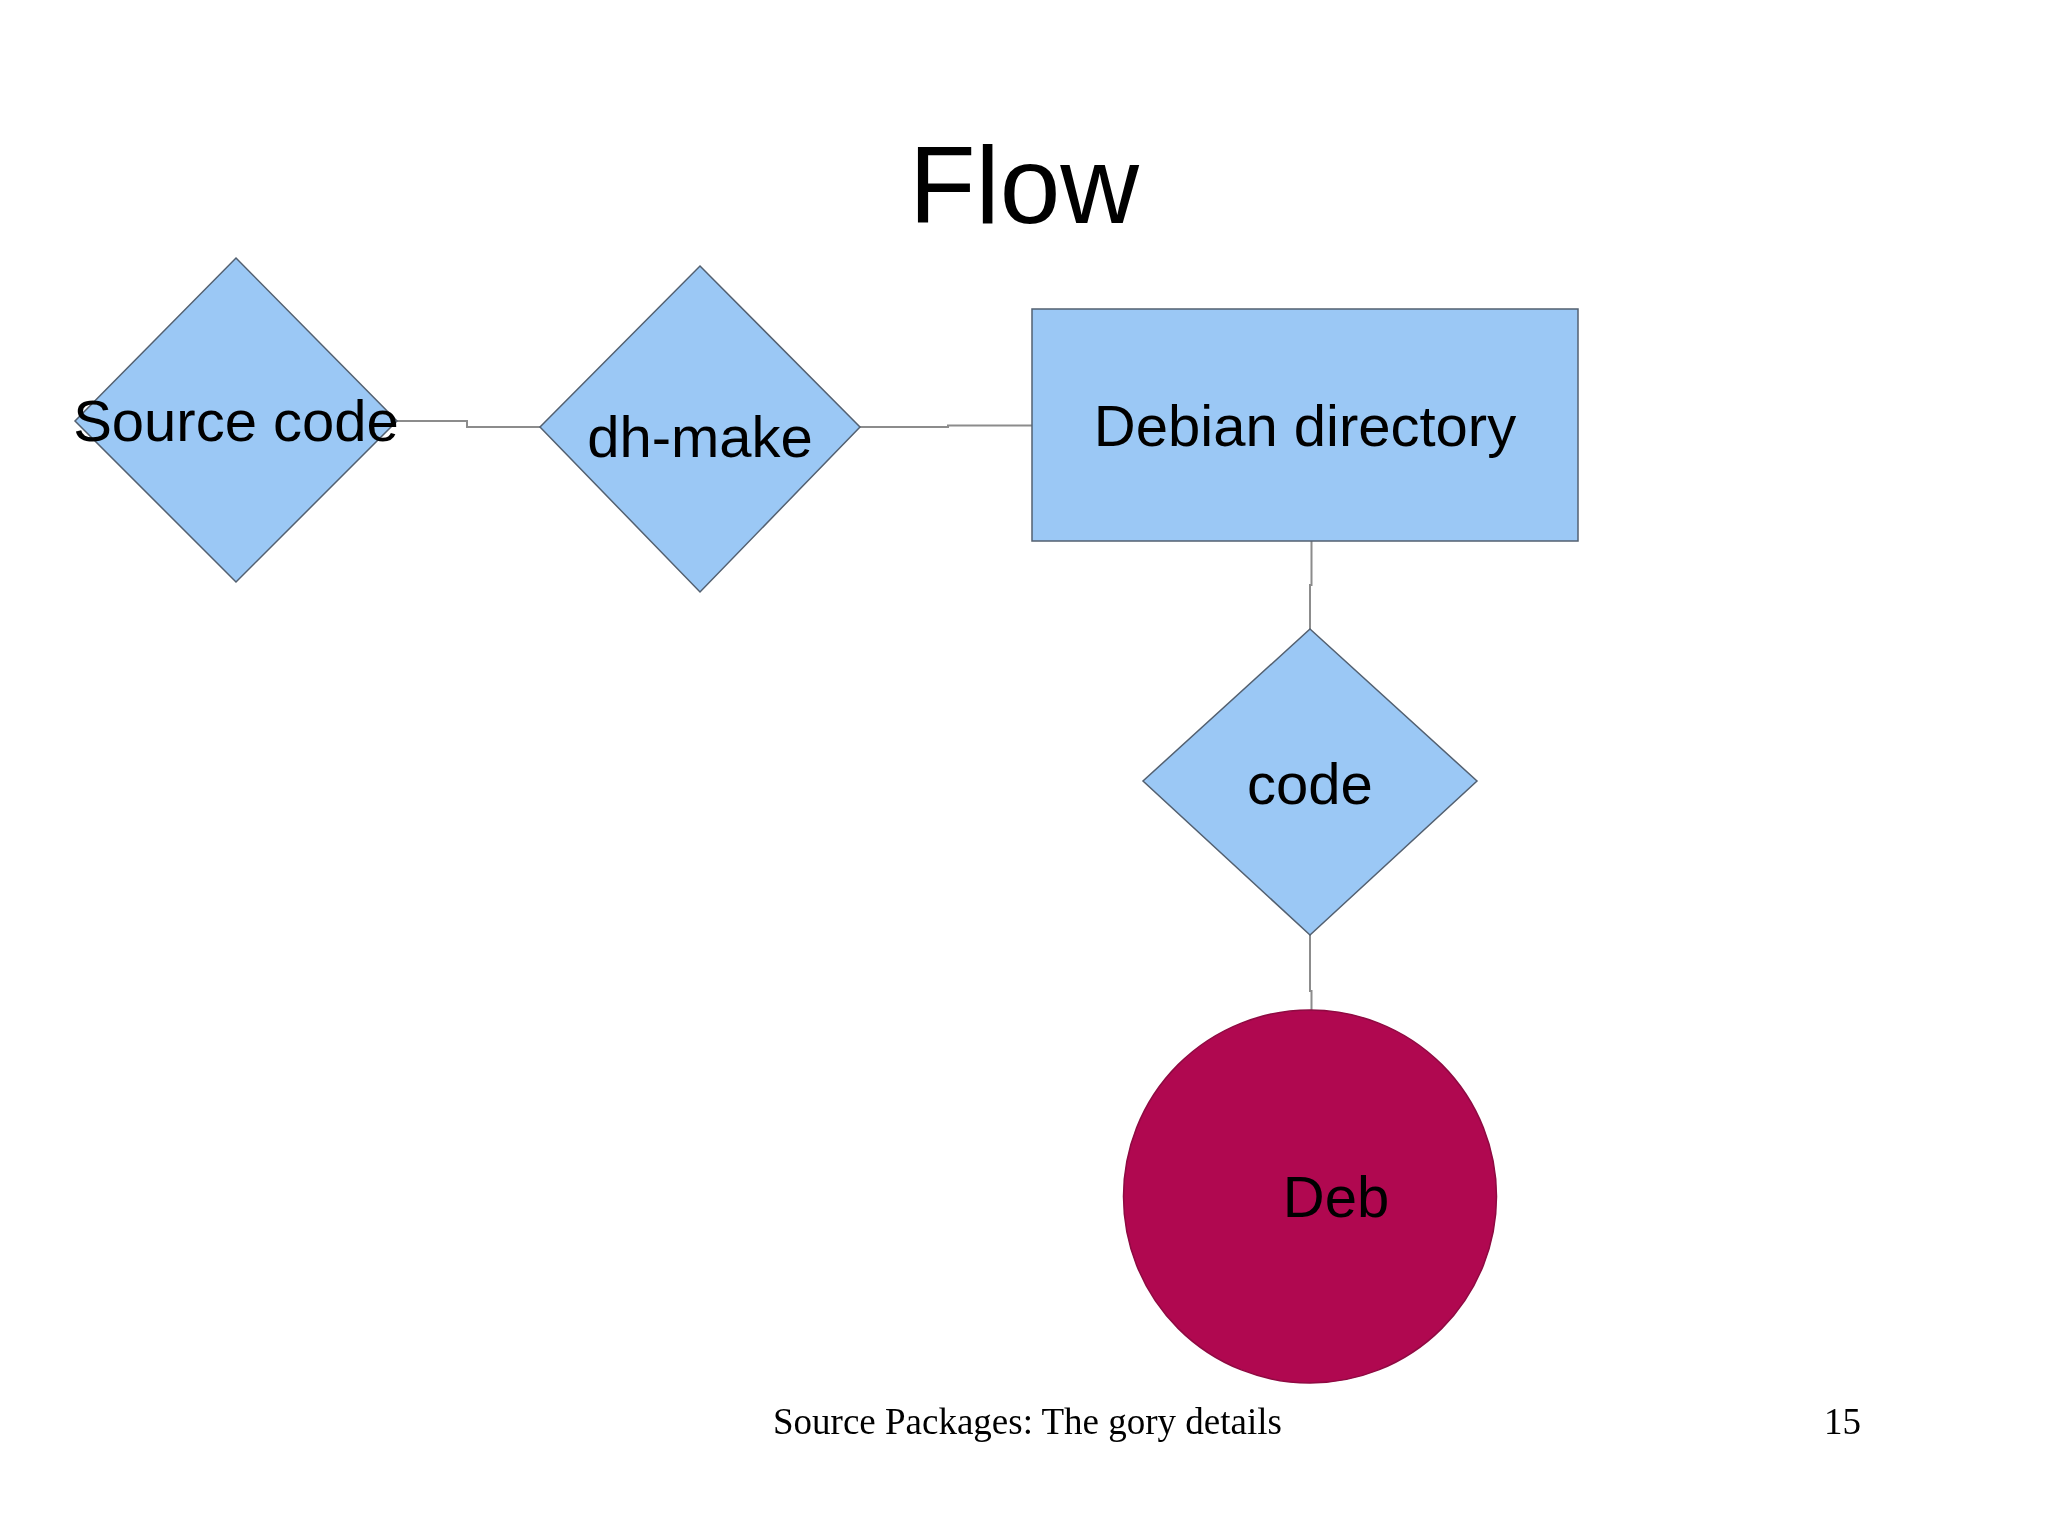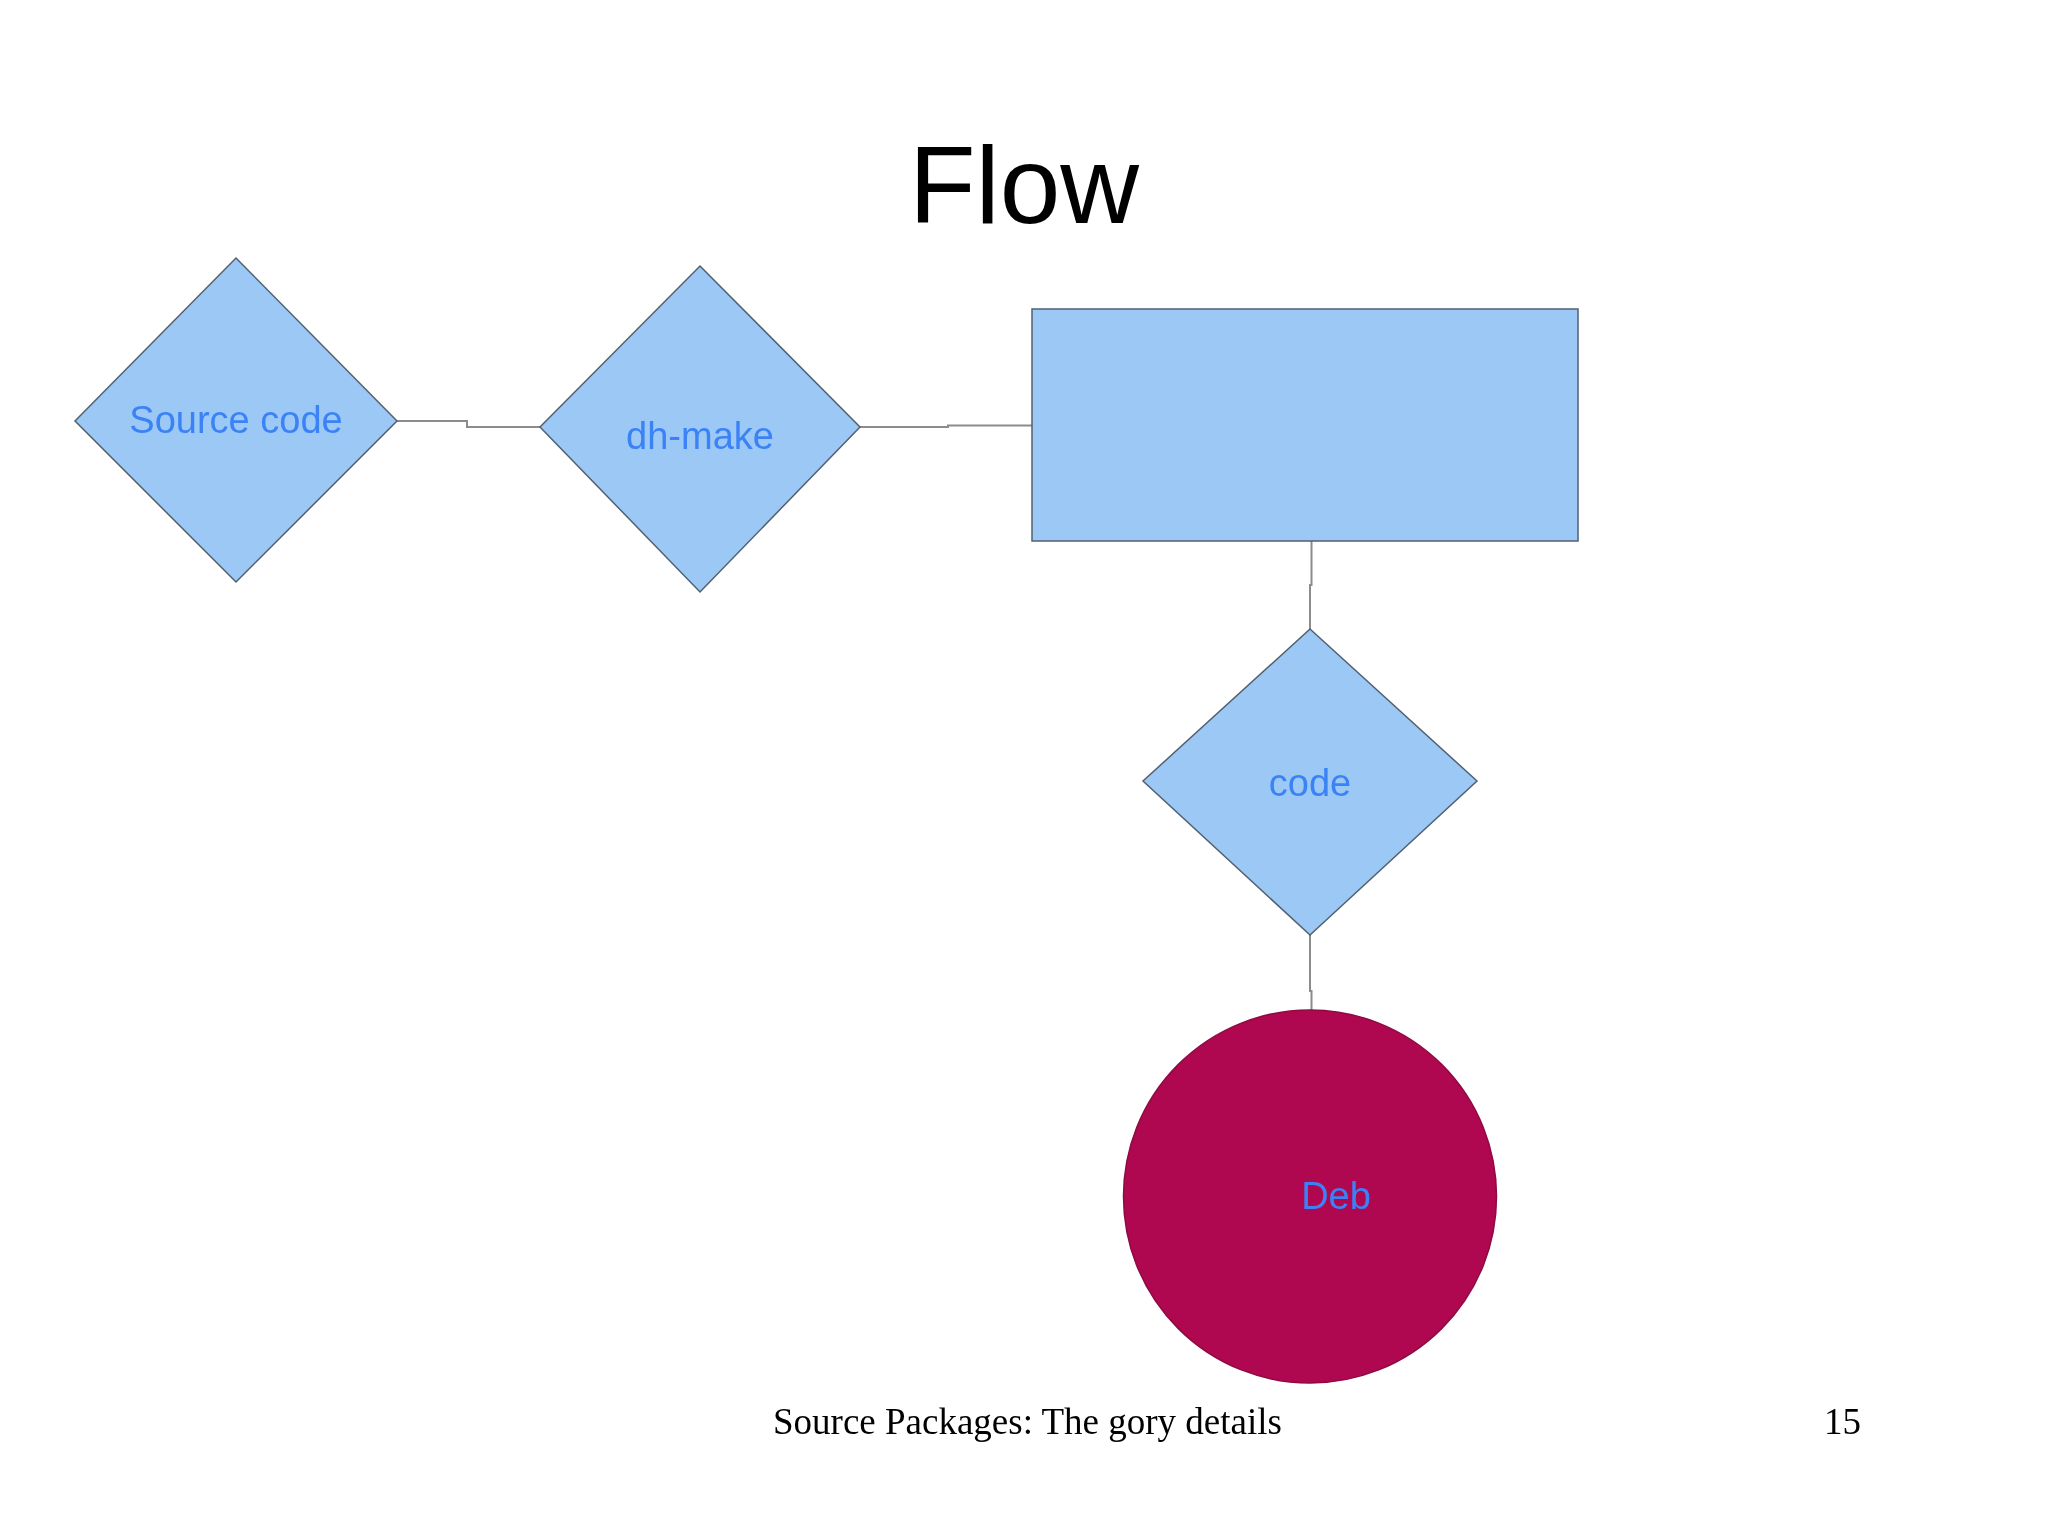--- a/index.html
+++ b/index.html
@@ -25,23 +25,23 @@
   }
   .diagram-svg {
     position: absolute;
     left: 0; top: 0;
     width: 2048px;
     height: 1535px;
   }
   .node-label {
     position: absolute;
     transform: translate(-50%, -50%);
-    font-size: 38px;
+    font-size: 58px;
     line-height: 1.1;
-    color: #3b82f6;
+    color: #000000;
     white-space: nowrap;
   }
   .label-source   { left: 236px;  top: 421px; }
   .label-dhmake   { left: 700px;  top: 430px; margin-top: 7px; }
   .label-debdir   { left: 1305px; top: 426px; }
   .label-dpkg     { left: 1310px; top: 784px; }
   .label-deb      { left: 1310px; top: 1197px; margin-left: 26px; }
   .slide-footer {
     position: absolute;
     left: 773px;
@@ -90,19 +90,20 @@
 
     <polygon points="1310,629 1477,781 1310,935 1143,781" stroke-width="1.5" fill="#9bc8f5"></polygon>
     <polygon points="1310,629 1477,781 1310,935 1143,781" fill="none" stroke-width="1.5" stroke="#536070"></polygon>
 
     <circle cx="1310" cy="1196.5" r="186.5" stroke-width="1.5" fill="#b00850"></circle>
     <circle cx="1310" cy="1196.5" r="186.5" fill="none" stroke-width="1.5" stroke="#8f0a42"></circle>
   </svg>
 
   <div class="node-label label-source">Source code</div>
   <div class="node-label label-dhmake">dh-make</div>
+  <div class="node-label label-debdir">Debian directory</div>
   <div class="node-label label-dpkg">code</div>
   <div class="node-label label-deb">Deb</div>
 
   <div class="slide-footer">Source Packages: The gory details</div>
   <div class="page-number">15</div>
 
 </div>
 
 </body></html>

